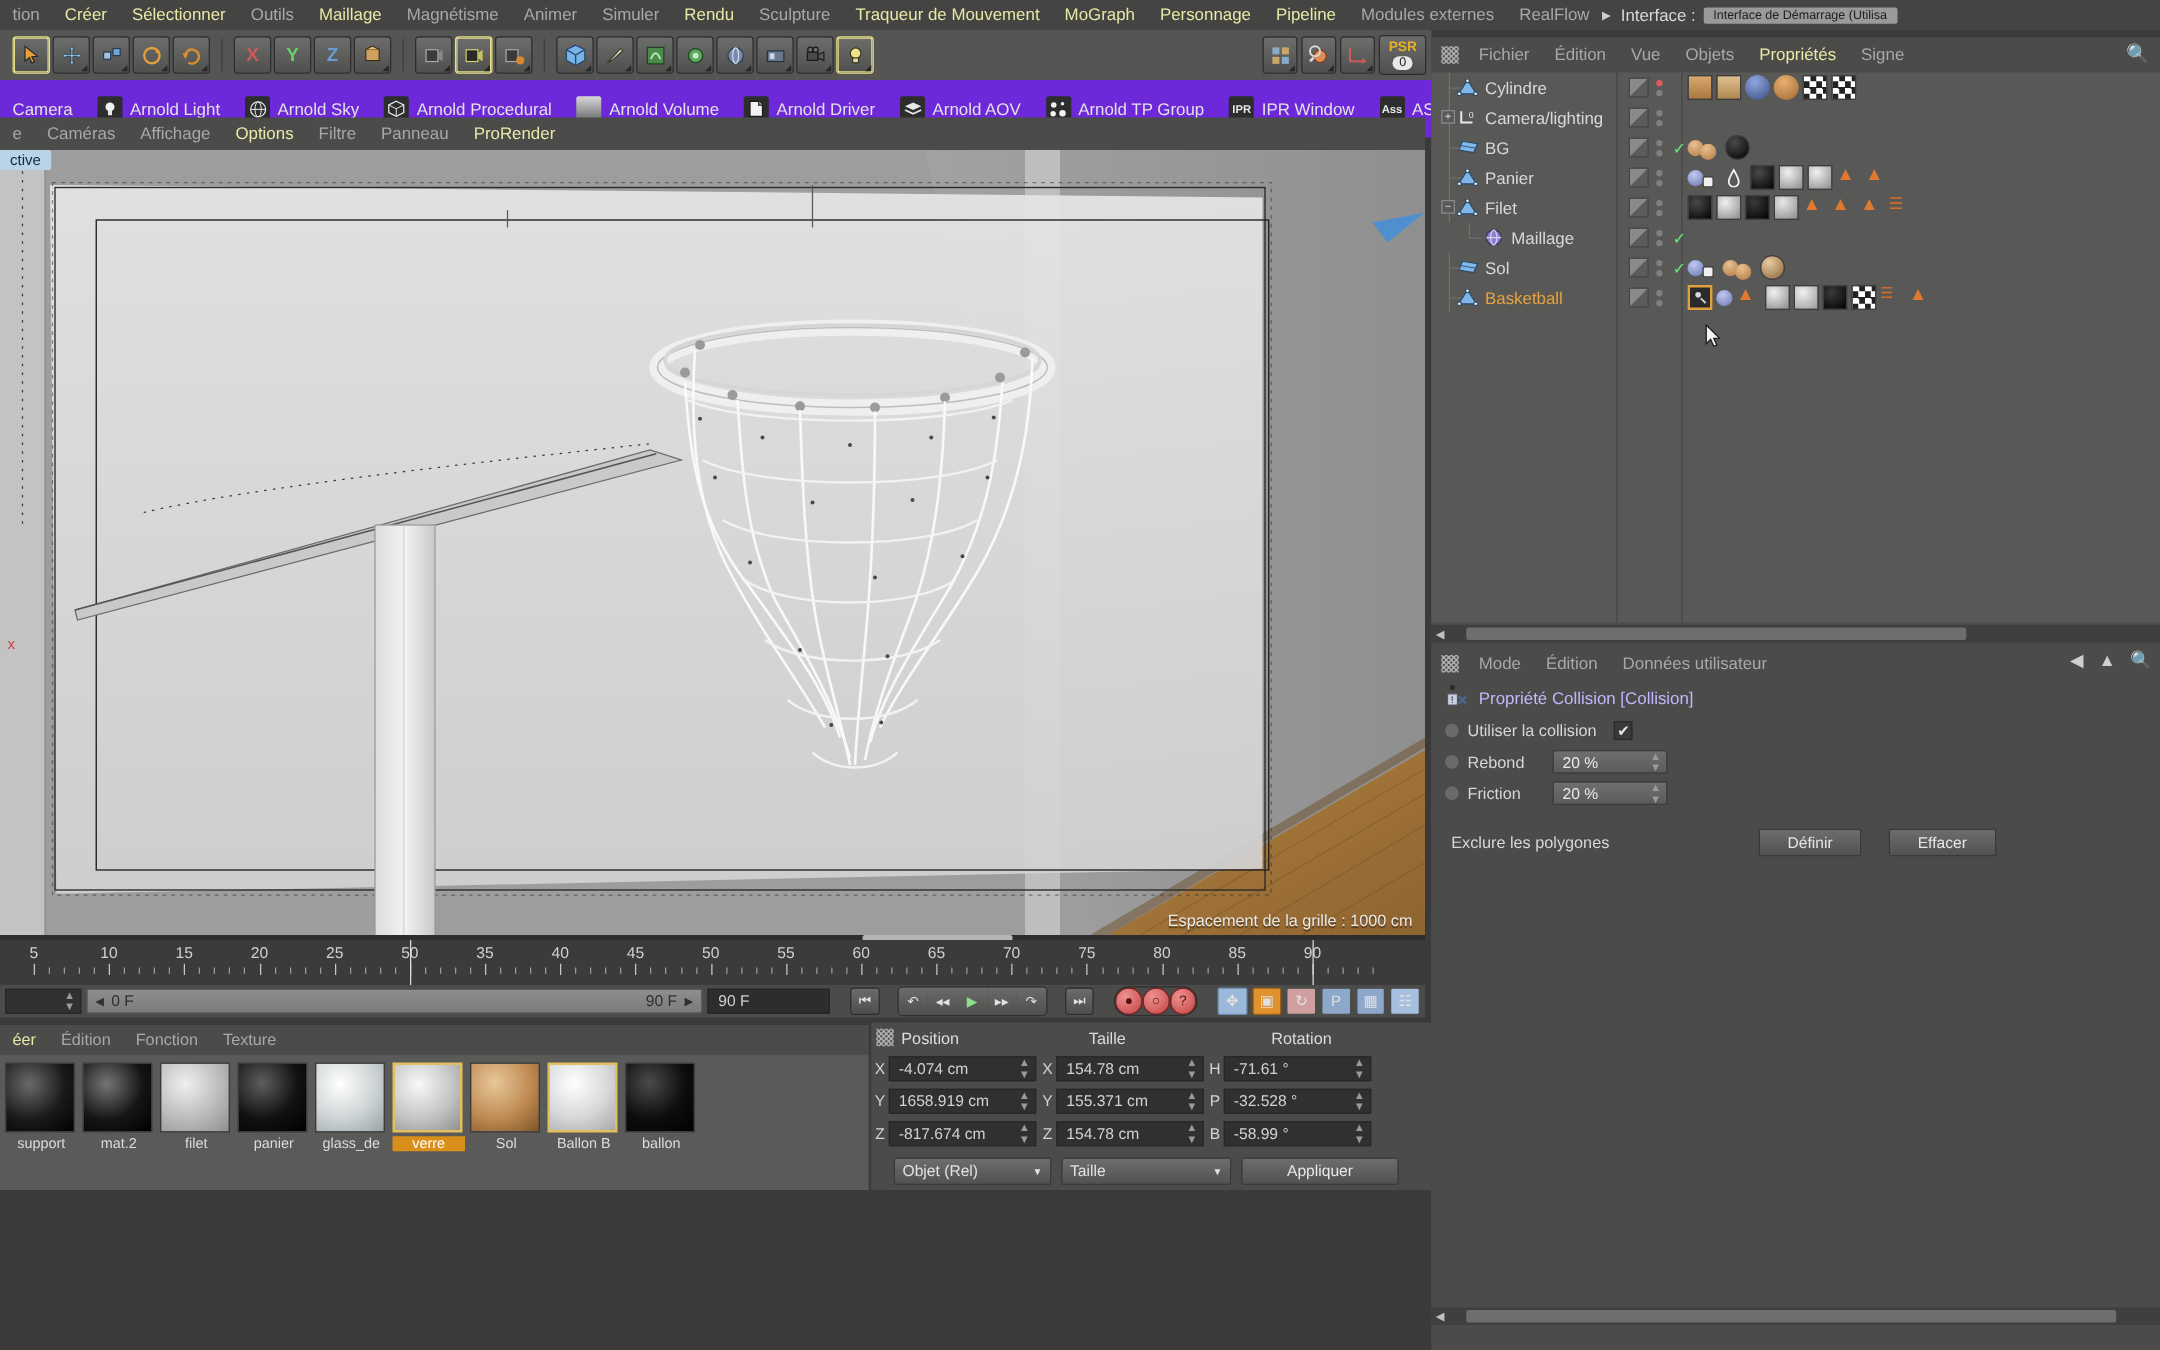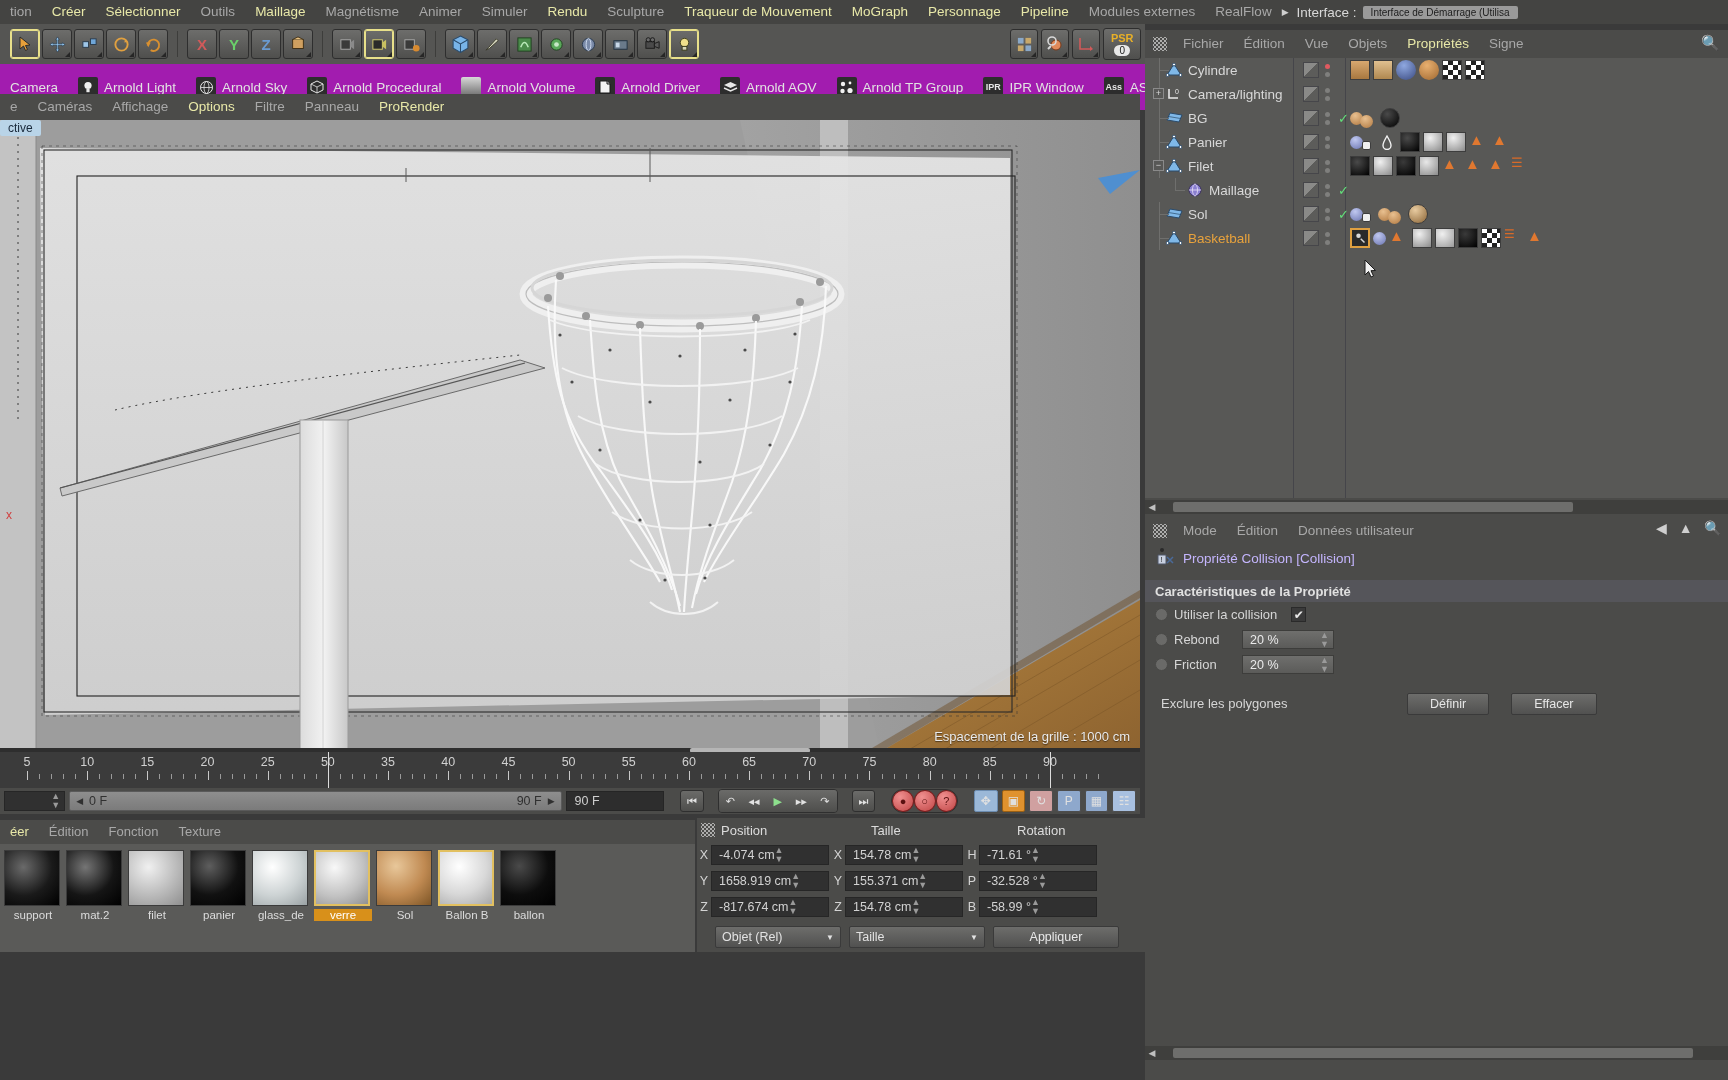--- a/index.html
+++ b/index.html
@@ -44,21 +44,21 @@
   .tgroup { display:flex; gap:2px; padding:0 6px; }
   .tsep { width:1px; height:26px; background:#3d3d3b; }
   .corner:after{
     content:""; position:absolute; right:1px; bottom:1px;
     border-left:5px solid transparent; border-bottom:5px solid #262626;
   }
 
   
   #arnoldbar {
     position:absolute; left:0; top:64px; width:1145px; height:46px;
-    background:#a21caf; display:flex; align-items:center;
+    background:#6d28d9; display:flex; align-items:center;
   }
   .abtn { display:flex; align-items:center; gap:6px; padding:0 10px; height:30px; cursor:default;}
   .aicon {
     width:20px; height:20px; border-radius:2px; background:#2d2d2d;
     display:flex; align-items:center; justify-content:center;
     font-size:11px; color:#e6e6e6;
   }
   .alabel { font-size:13.5px; color:#e2e2e2; white-space:nowrap;}
   .avsep { width:1px; height:22px; background:#4f4f4f; }
 
@@ -176,21 +176,21 @@
       radial-gradient(#cfcfcf 40%, transparent 41%),
       radial-gradient(#cfcfcf 40%, transparent 41%);
     background-size:4px 4px; background-position:0 0, 2px 2px;
     opacity:.75;
   }
   .chead { font-size:13px; color:#dcdcdc; }
   .crow { display:flex; align-items:center; height:26px; gap:0; }
   .clabel { width:14px; text-align:center; font-size:12.5px; color:#d4d4d4; }
   .cfield {
     width:118px; height:20px; background:#303030; border:1px solid #262626;
-    display:flex; align-items:center; 
+    display:flex; align-items:center; justify-content:space-between;
     padding:0 4px 0 7px; color:#d2d2d2; font-size:12.5px; margin-right:2px;
   }
   .stepper { color:#9a9a9a; font-size:9px; line-height:9px;}
   .cselect {
     height:22px; background:linear-gradient(#6d6d6b,#515150); border:1px solid #3a3a3a;
     border-radius:2px; display:flex; align-items:center; justify-content:space-between;
     padding:0 6px; font-size:12.5px; color:#e2e2e2;
   }
   .cbtn {
     height:22px; background:linear-gradient(#6d6d6b,#515150); border:1px solid #3a3a3a;
@@ -1230,21 +1230,20 @@
         <span>
           <svg width="20" height="20" viewBox="0 0 20 20">
               <circle cx="7" cy="3" r="2" fill="#2a2a2a"></circle>
               <path d="M3 8 h8 v9 h-8z" fill="#c8d0e0" stroke="#50586a"></path>
               <text x="5.5" y="15" font-size="8" fill="#2a2a2a">!</text>
               <path d="M12 10 l6 6 m0-6 l-6 6" stroke="#4a6a9a" stroke-width="1.5"></path>
             </svg>
         </span>
         <span class="t">Propriété Collision [Collision]</span>
       </div>
-      <div class="am-section">Caractéristiques de la Propriété</div>
 
       <div class="am-row">
         <span class="am-bullet"></span>
         <span class="am-label" style="width:auto;margin-right:8px;">Utiliser la collision</span>
         <span style="width:15px;height:15px;background:#3a3a3a;border:1px solid #2a2a2a;display:flex;align-items:center;justify-content:center;color:#e8e8e8;font-size:12px;">✔</span>
       </div>
 
       <div class="am-row">
         <span class="am-bullet"></span>
         <span class="am-label" style="width:62px;">Rebond</span>

